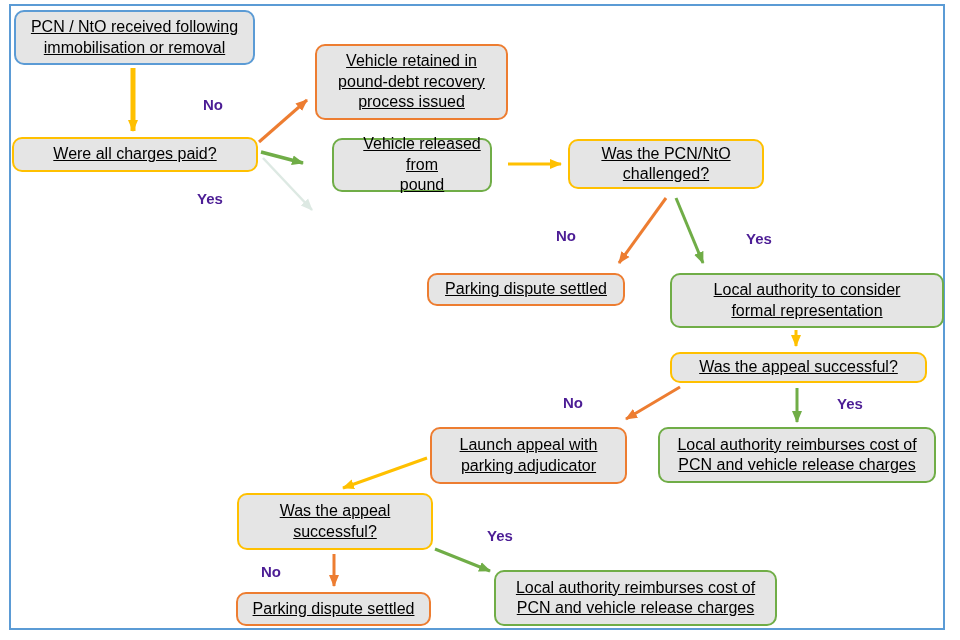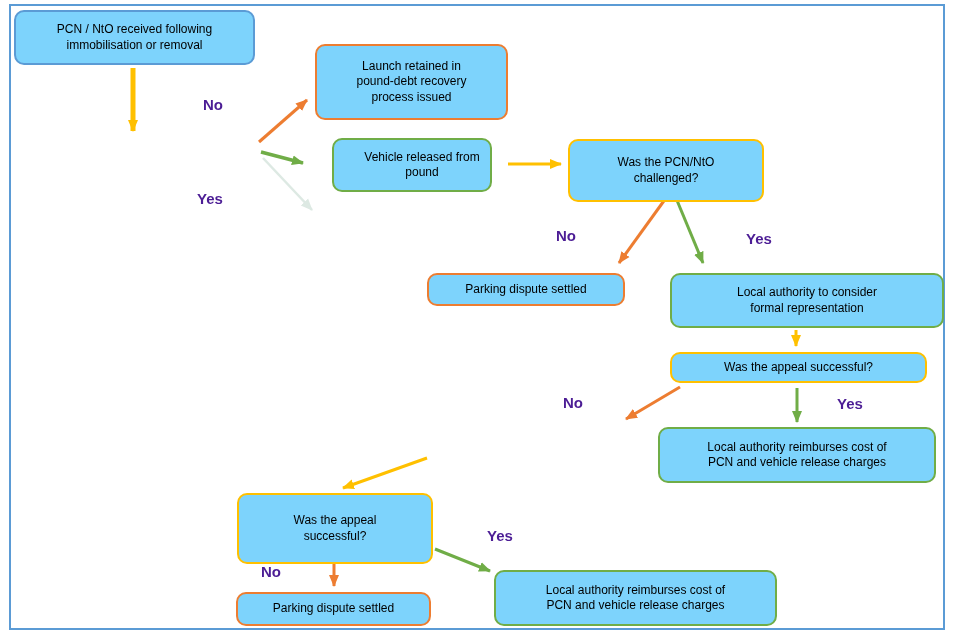--- a/index.html
+++ b/index.html
@@ -2,22 +2,22 @@
 <html><head>
 <meta charset="utf-8">
 <style>
   html,body{margin:0;padding:0;background:#fff;font-family:"Liberation Sans",sans-serif;}
   #canvas{position:relative;width:960px;height:640px;background:#fff;overflow:hidden;}
   .frame{position:absolute;left:9px;top:4px;width:936px;height:626px;border:2px solid #5B9BD5;box-sizing:border-box;}
   svg.arrows{position:absolute;left:0;top:0;width:960px;height:640px;}
   .node{
     position:absolute;box-sizing:border-box;
     display:flex;align-items:center;justify-content:center;
-    text-align:center;background:#7dd3fc;border:2px solid #000;border-radius:10px;
-    font-size:12px;line-height:1.28;color:#000;white-space:pre-line;padding:2px 8px;
+    text-align:center;background:#e5e5e5;border:2px solid #000;border-radius:10px;
+    font-size:16px;line-height:1.28;color:#000;white-space:pre-line;padding:2px 8px;text-decoration:underline;
   }
   .b-blue{border-color:#5B9BD5;}
   .b-yellow{border-color:#FFC000;}
   .b-orange{border-color:#ED7D31;}
   .b-green{border-color:#70AD47;}
   .lab{position:absolute;font-weight:bold;font-size:15px;color:#4c1d95;}
   .s-yellow{stroke:#FFC000;}
   .s-orange{stroke:#ED7D31;}
   .s-green{stroke:#70AD47;}
   .s-faint{stroke:#DDE9E3;}
@@ -55,34 +55,37 @@
     <line class="s-yellow" x1="796" y1="330" x2="796" y2="346" stroke-width="3" marker-end="url(#m-yellow)"></line>
     <line class="s-green" x1="797" y1="388" x2="797" y2="422" stroke-width="3" marker-end="url(#m-green)"></line>
     <line class="s-orange" x1="680" y1="387" x2="626" y2="419" stroke-width="3" marker-end="url(#m-orange)"></line>
     <line class="s-yellow" x1="427" y1="458" x2="343" y2="488" stroke-width="3" marker-end="url(#m-yellow)"></line>
     <line class="s-orange" x1="334" y1="554" x2="334" y2="586" stroke-width="3" marker-end="url(#m-orange)"></line>
     <line class="s-green" x1="435" y1="549" x2="490" y2="571" stroke-width="3" marker-end="url(#m-green)"></line>
   </svg>
 
   <div class="node b-blue" style="left:14px;top:10px;width:241px;height:55px;">PCN / NtO received following
 immobilisation or removal</div>
-  <div class="node b-orange" style="left:315px;top:44px;width:193px;height:76px;">Launch retained in
+  <div class="node b-yellow" style="left:12px;top:137px;width:246px;height:35px;">Were all charges paid?</div>
+  <div class="node b-orange" style="left:315px;top:44px;width:193px;height:76px;">Vehicle retained in
 pound-debt recovery
 process issued</div>
   <div class="node b-green" style="left:332px;top:138px;width:160px;height:54px;padding-left:28px;">Vehicle released from
 pound</div>
-  <div class="node b-yellow" style="left:568px;top:139px;width:196px;height:63px;">Was the PCN/NtO
+  <div class="node b-yellow" style="left:568px;top:139px;width:196px;height:50px;">Was the PCN/NtO
 challenged?</div>
   <div class="node b-orange" style="left:427px;top:273px;width:198px;height:33px;">Parking dispute settled</div>
   <div class="node b-green" style="left:670px;top:273px;width:274px;height:55px;">Local authority to consider
 formal representation</div>
   <div class="node b-yellow" style="left:670px;top:352px;width:257px;height:31px;">Was the appeal successful?</div>
   <div class="node b-green" style="left:658px;top:427px;width:278px;height:56px;">Local authority reimburses cost of
 PCN and vehicle release charges</div>
-  <div class="node b-yellow" style="left:237px;top:493px;width:196px;height:71px;">Was the appeal
+  <div class="node b-orange" style="left:430px;top:427px;width:197px;height:57px;">Launch appeal with
+parking adjudicator</div>
+  <div class="node b-yellow" style="left:237px;top:493px;width:196px;height:57px;">Was the appeal
 successful?</div>
   <div class="node b-orange" style="left:236px;top:592px;width:195px;height:34px;">Parking dispute settled</div>
   <div class="node b-green" style="left:494px;top:570px;width:283px;height:56px;">Local authority reimburses cost of
 PCN and vehicle release charges</div>
 
   <div class="lab" style="left:203px;top:96px;">No</div>
   <div class="lab" style="left:197px;top:190px;">Yes</div>
   <div class="lab" style="left:556px;top:227px;">No</div>
   <div class="lab" style="left:746px;top:230px;">Yes</div>
   <div class="lab" style="left:563px;top:394px;">No</div>

